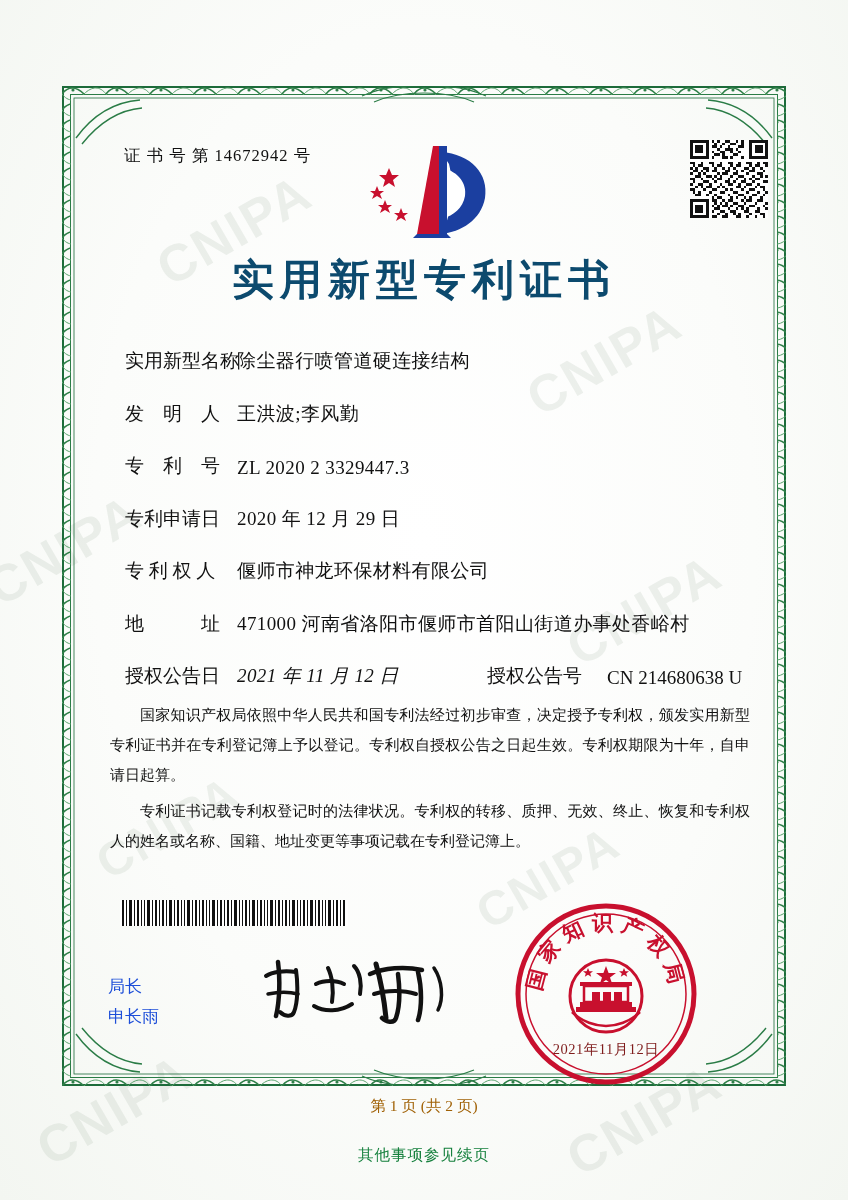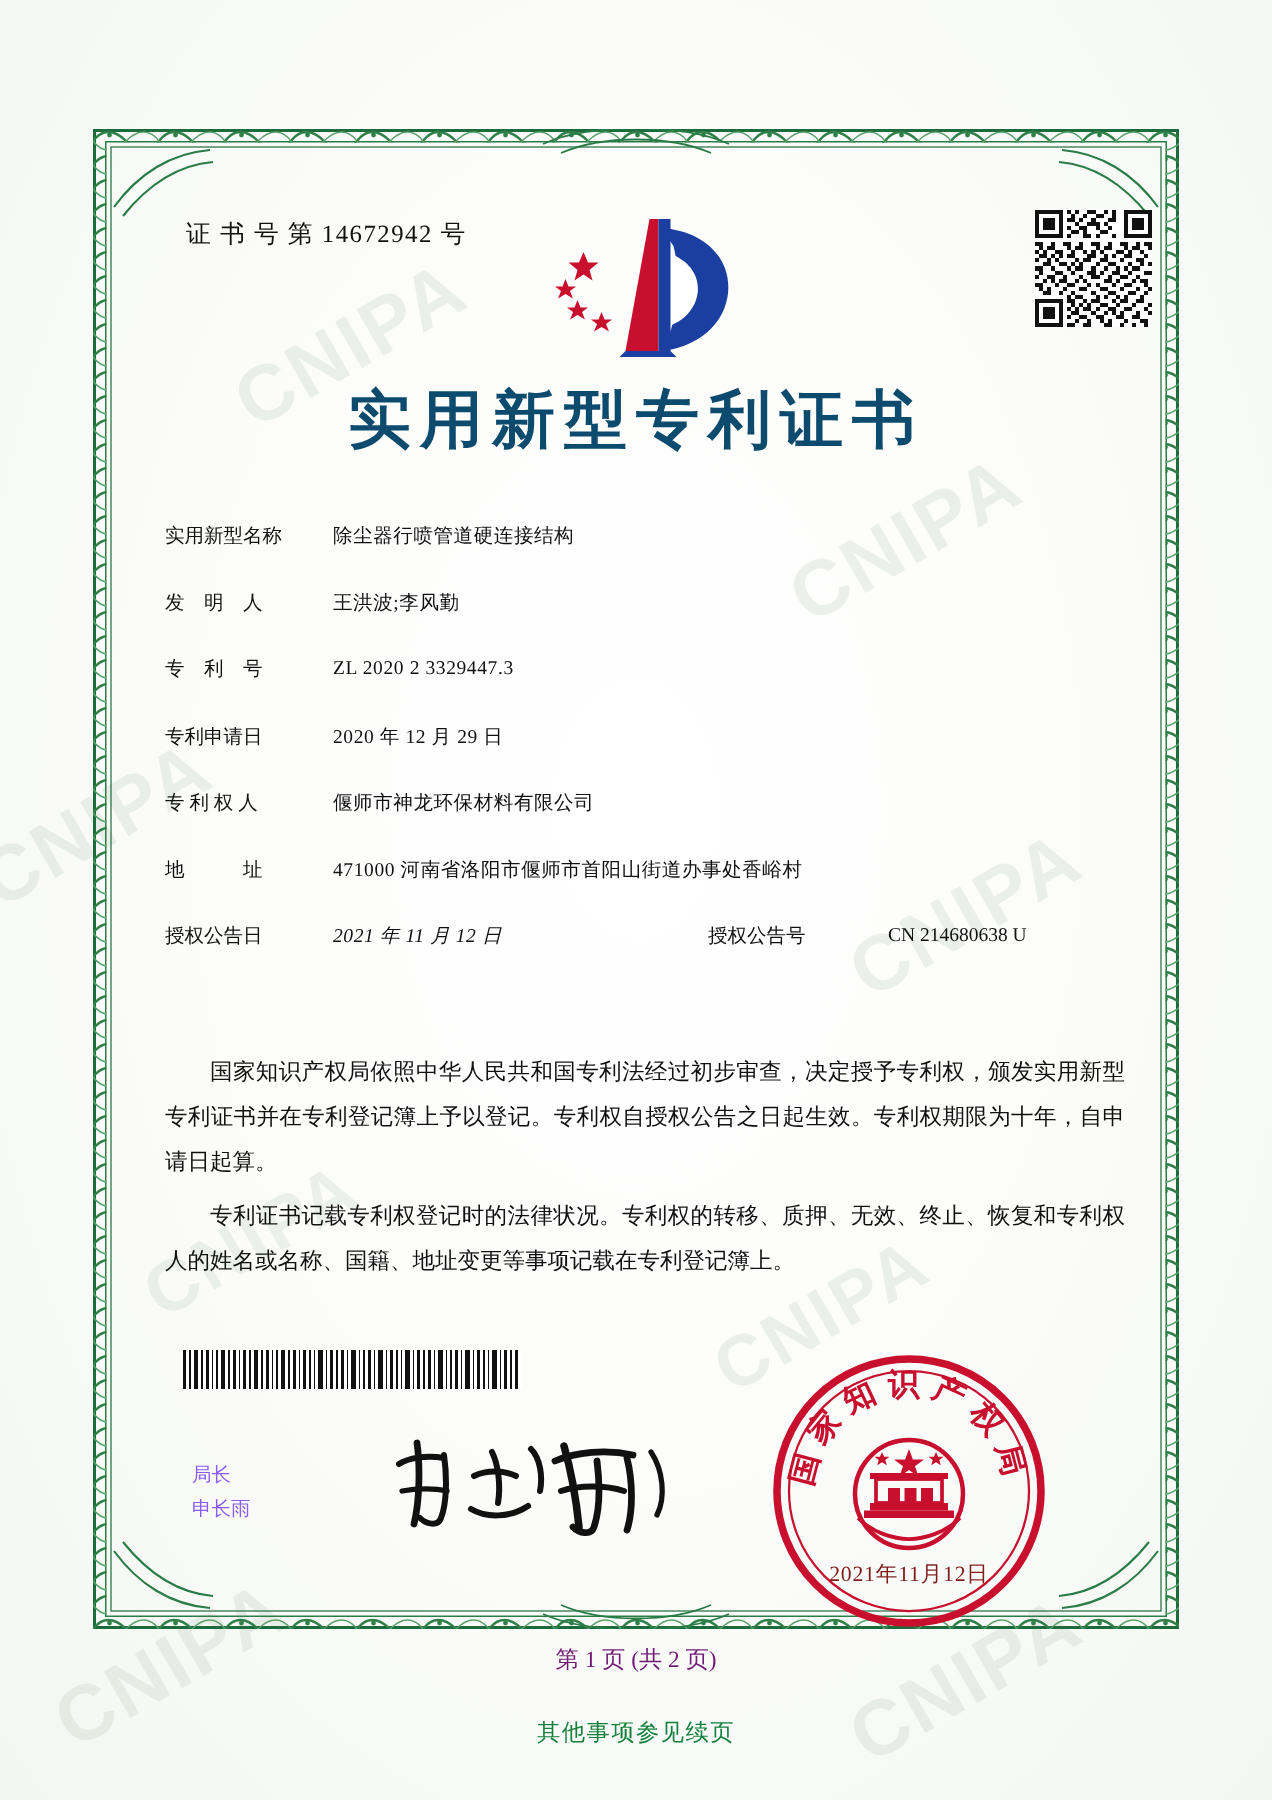--- a/index.html
+++ b/index.html
@@ -113,24 +113,25 @@
 
   
   .fields {
     position: absolute;
     left: 110px;
     top: 348px;
     width: 640px;
   }
   .field-row {
     display: flex;
-    align-items: flex-start;
+    align-items: flex-end;
     margin-bottom: 26.5px;
-    font-size: 13px;
+    font-size: 19px;
     color: #111;
+    margin-left: 15px;
   }
   .field-label {
     width: 112px;
     flex: 0 0 112px;
     letter-spacing: 0px;
     white-space: nowrap;
   }
   .field-value {
     flex: 1;
     letter-spacing: 0.4px;
@@ -169,25 +170,25 @@
   .barcode {
     position: absolute;
     left: 120px;
     top: 900px;
     width: 228px;
     height: 26px;
   }
   
   .director {
     position: absolute;
-    left: 128px;
+    left: 108px;
     top: 972px;
-    font-size: 13px;
+    font-size: 17px;
     line-height: 1.75;
-    color: #8b5cf6;
+    color: #1d4ed8;
   }
   
   .signature {
     position: absolute;
     left: 258px;
     top: 950px;
     width: 200px;
     height: 80px;
   }
   
@@ -210,21 +211,21 @@
   }
 
   
   .page-footer {
     position: absolute;
     left: 0;
     right: 0;
     top: 1096px;
     text-align: center;
     font-size: 15.5px;
-    color: #701a75;
+    color: #a16207;
   }
   .outside-note {
     position: absolute;
     left: 0;
     right: 0;
     top: 1145px;
     text-align: center;
     font-size: 15.5px;
     color: #15803d;
     letter-spacing: 1px;

